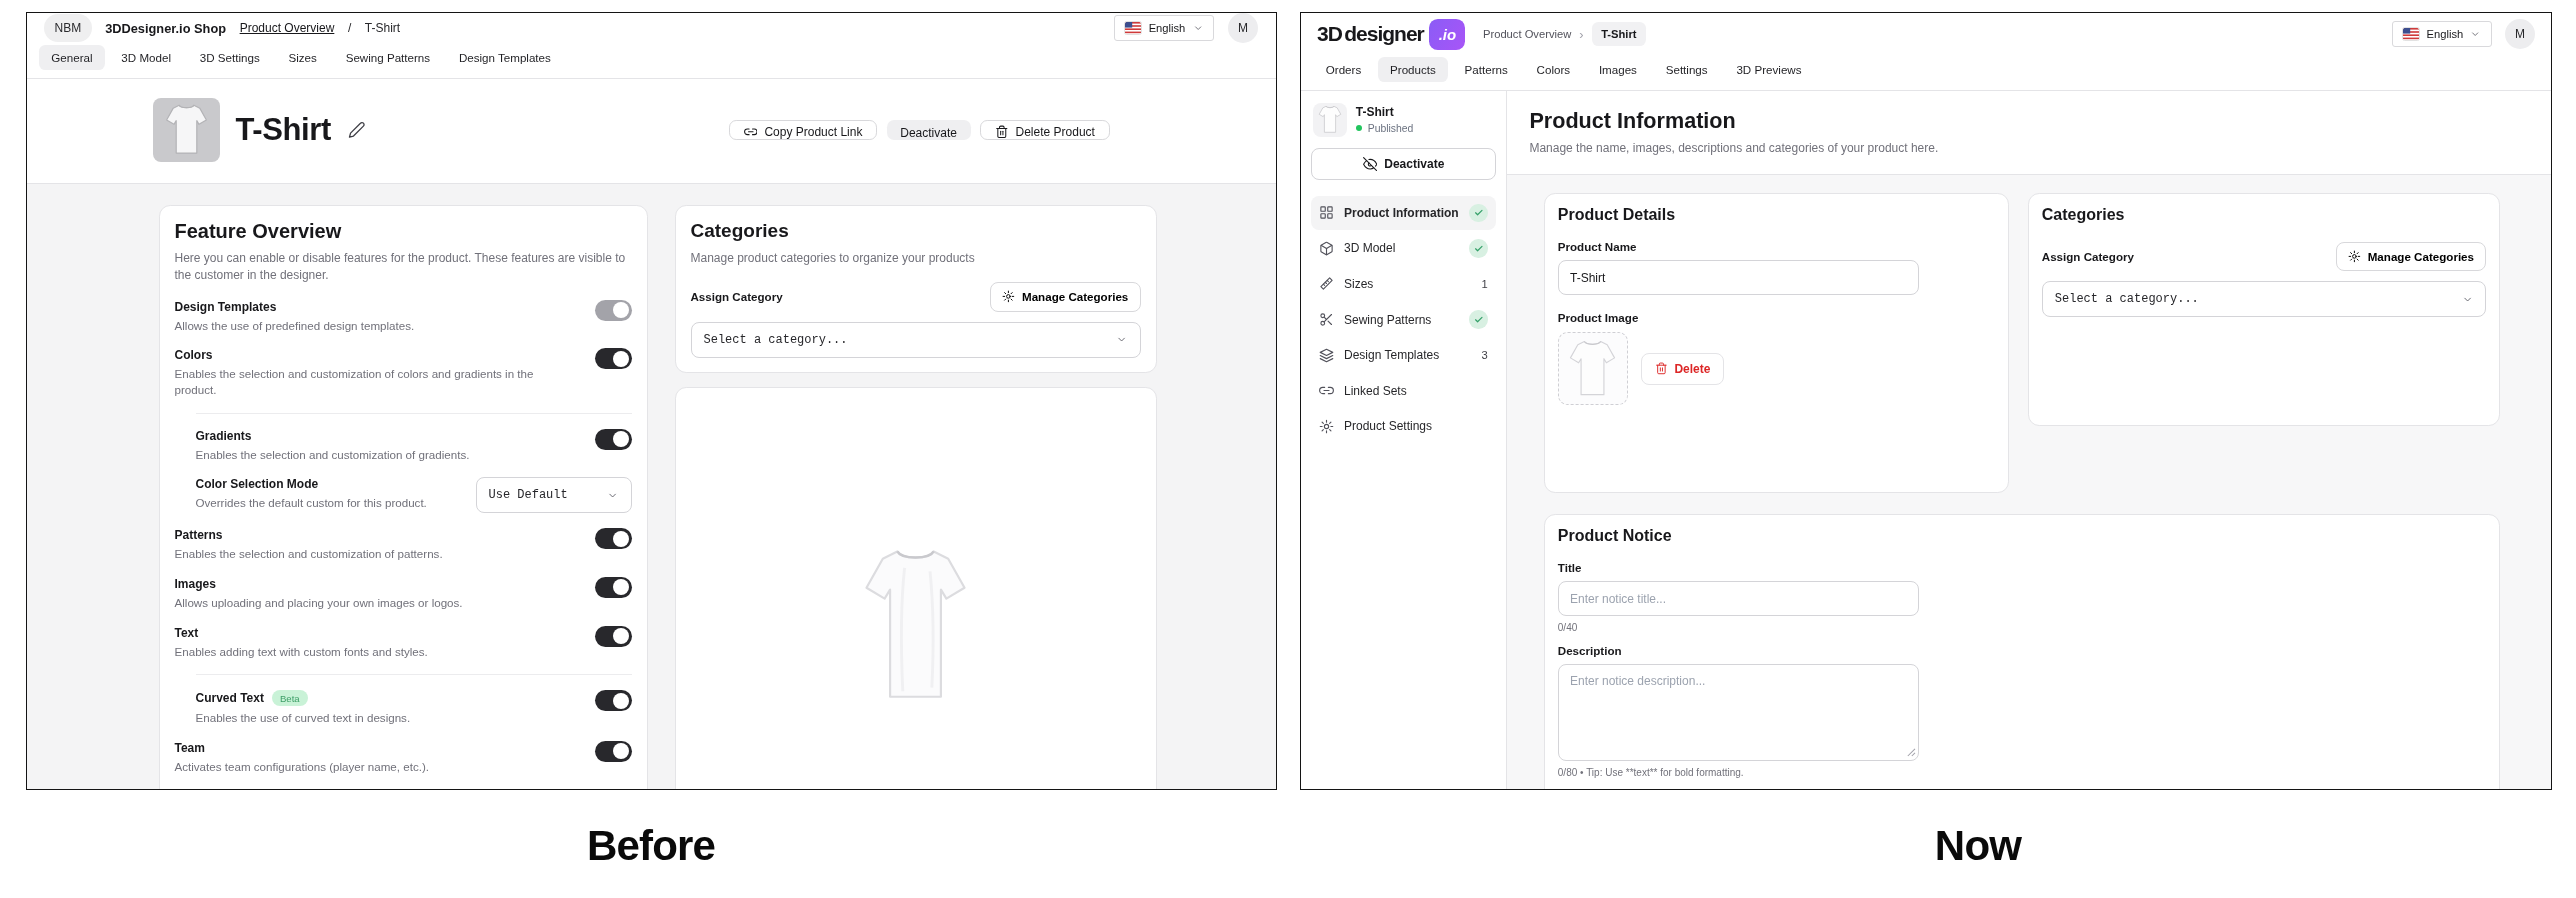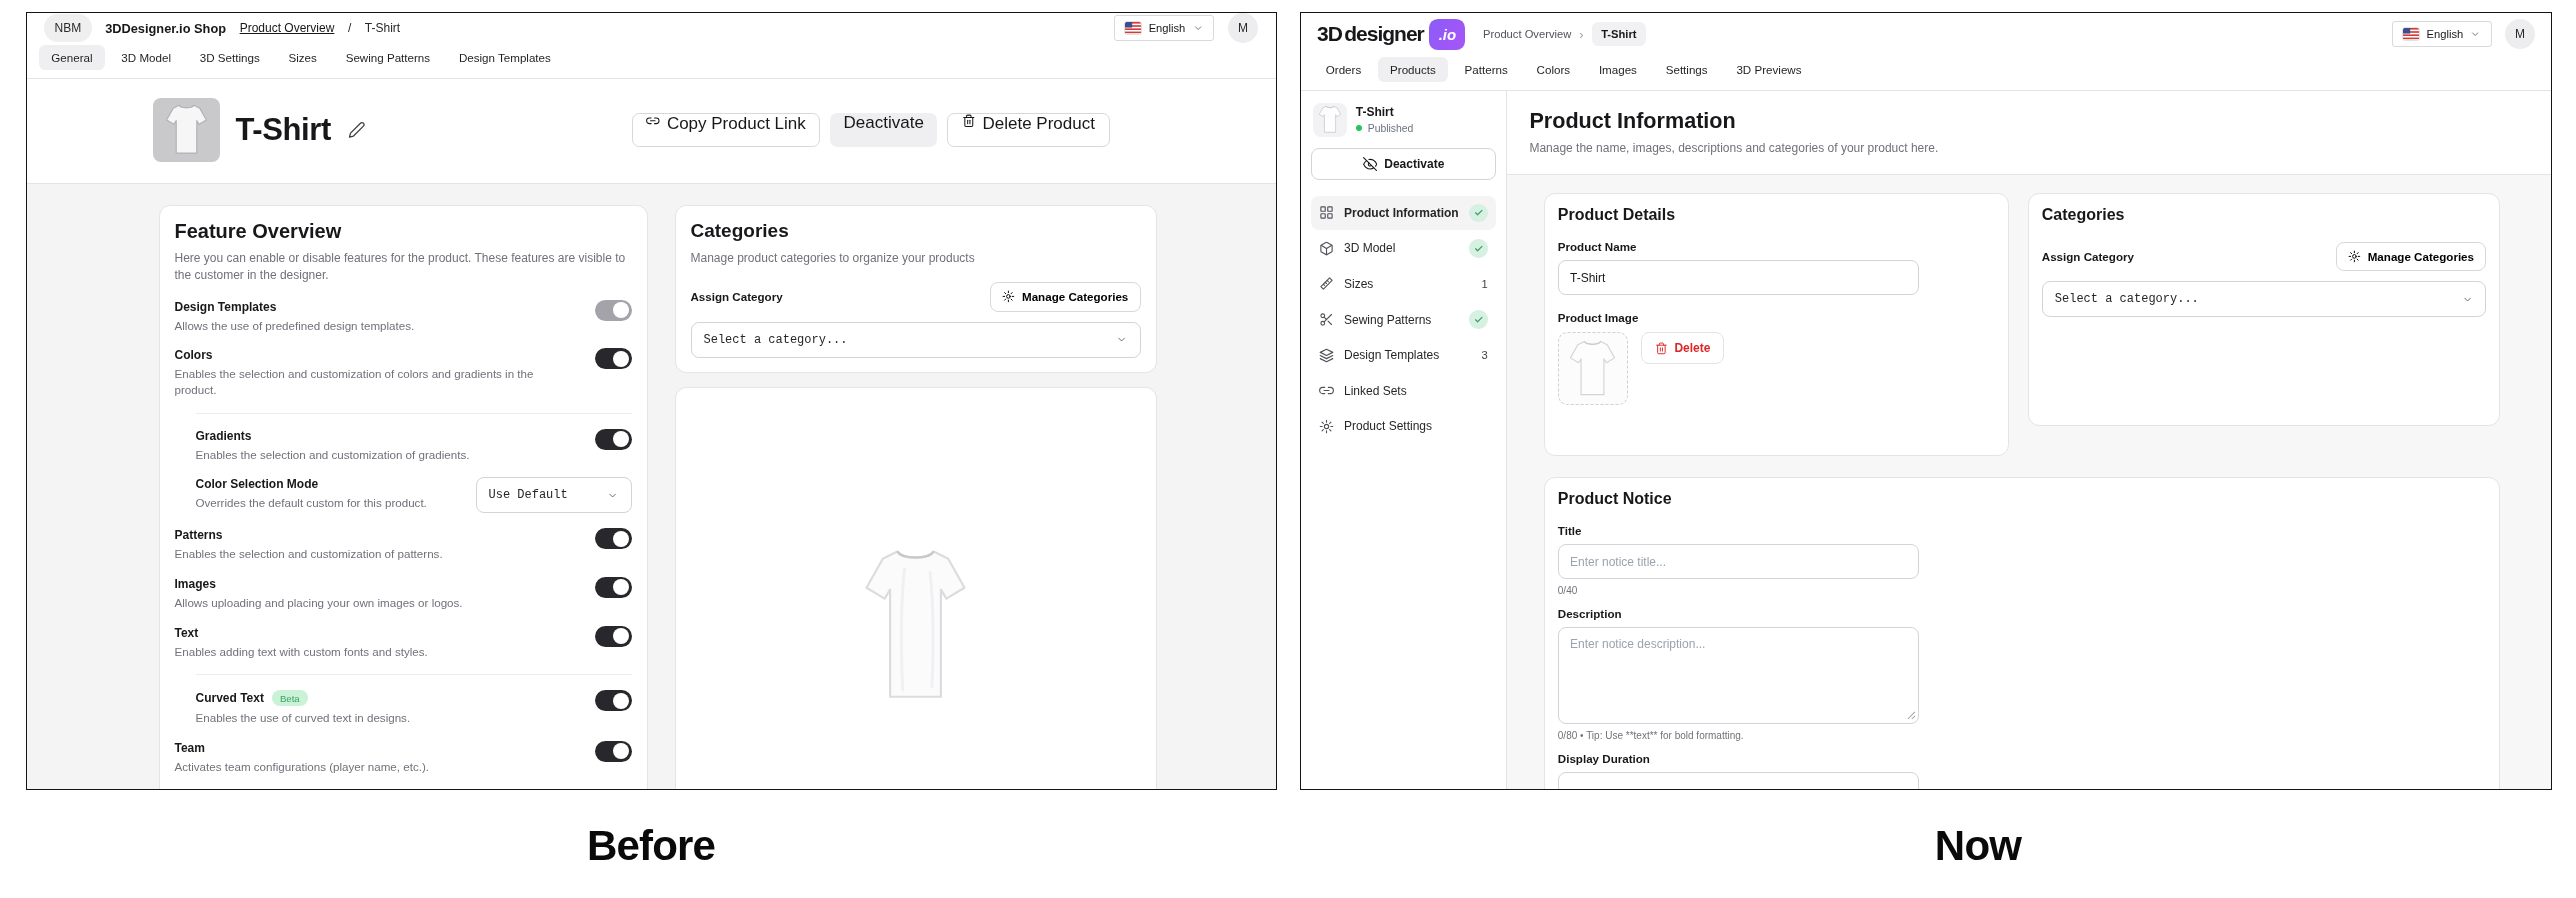--- a/index.html
+++ b/index.html
@@ -35,21 +35,21 @@
   .b-header { height:42px; padding:0 17.6px; gap:13.6px; display:flex; align-items:center; background:#fff; }
   .org-pill { background:#efeff0; border-radius:797px; padding:7.2px 10.4px; font-size:12px; color:#2b2b2e; }
   .shop-name { font-size:12.8px; font-weight:700; }
   .crumb-link { font-size:12px; text-decoration:underline; cursor:pointer; }
   .crumb-plain { font-size:12px; color:#27272a; }
   .b-title { display:flex; align-items:center; gap:16px; padding:19px 21px 21px 126px; background:#fff; border-bottom:0.8px solid #e4e4e7; }
   .b-thumb { width:67px; height:64px; border-radius:8px; background:#c9c9cc; display:flex; align-items:center; justify-content:center; }
   .b-h1 { font-size:31px; font-weight:800; letter-spacing:-0.4px; }
   .pencil { color:#3f3f46; margin-left:1.6px; cursor:pointer; }
   .b-actions { display:flex; gap:9.6px; margin-left:auto; margin-right:145px; }
-  .btn { display:flex; align-items:flex-start; gap:7.2px; height:34px; padding:0 13.6px; border-radius:7.2px; font-size:17px; font-weight:500; background:#fff; border:0.8px solid #d8d8db; cursor:pointer; color:#18181b; white-space:nowrap; }
+  .btn { display:flex; align-items:flex-end; gap:7.2px; height:20px; padding:0 13.6px; border-radius:7.2px; font-size:12px; font-weight:500; background:#fff; border:0.8px solid #d8d8db; cursor:pointer; color:#18181b; white-space:nowrap; }
   .btn.ghost { border:none; background:#efeff1; }
   .b-body { flex:1; background:#f4f4f5; padding:21.6px 0 0 132px; display:grid; grid-template-columns:489px 482px; gap:27px; align-items:start; }
   .fo-card { padding:13.6px 15px; }
   .fo-title { font-size:20px; font-weight:700; }
   .fo-desc { font-size:12px; color:#71717a; line-height:1.45; margin-top:7.2px; }
   .frow { display:flex; align-items:flex-start; justify-content:space-between; gap:14.4px; margin-top:15px; }
   .frow.indent { margin-left:21px; }
   .flabel { font-size:12px; font-weight:700; display:flex; align-items:center; gap:8px; }
   .fdesc { font-size:11.6px; color:#71717a; margin-top:4px; line-height:1.35; max-width:359px; }
   .fo-hr { border-top:0.8px solid #ececee; margin:15px 0 0 21px; }
@@ -88,25 +88,25 @@
   .nav-item.active { background:#f4f4f5; font-weight:700; }
   .nav-right { margin-left:auto; }
   .check-badge { width:18.4px; height:18.4px; border-radius:50%; background:#d8f0e2; color:#35a069; display:flex; align-items:center; justify-content:center; }
   .nav-count { font-size:11.2px; color:#3f3f46; }
   .main { flex:1; display:flex; flex-direction:column; min-width:0; }
   .main-head { background:#fff; padding:17.6px 22.4px 19px 22.4px; border-bottom:0.8px solid #e4e4e7; }
   .main-h1 { font-size:21.6px; font-weight:700; }
   .main-sub { font-size:12px; color:#71717a; margin-top:7.2px; }
   .main-body { flex:1; background:#f7f7f8; padding:17.6px 51px 0 37px; }
   .row1 { display:grid; grid-template-columns:465px 1fr; gap:19px; align-items:start; }
-  .pd-card { padding:12px 12.8px; height:263px; }
+  .pd-card { padding:12px 12.8px; height:300px; }
   .n-card-title { font-size:16px; font-weight:700; }
   .fgroup { margin-top:16px; }
   .fgroup .text-input { margin-top:7.2px; width:361px; display:block; }
-  .img-row { display:flex; align-items:flex-start; gap:13.6px; margin-top:8px; }
+  .img-row { display:flex; align-items:center; gap:13.6px; margin-top:8px; }
   .img-drop { width:70px; height:73px; border:1.6px dashed #cfcfd4; border-radius:9.6px; background:#fcfcfd; display:flex; align-items:center; justify-content:center; }
   .del-btn { display:flex; align-items:center; gap:6.4px; height:32px; padding:0 12.8px; border:0.8px solid #e4e4e7; border-radius:8px; background:#fff; color:#dc2626; font-size:12px; font-weight:600; cursor:pointer; }
   .ncat-card { padding:12px 12.8px; height:233px; }
   .ncat-row { display:flex; align-items:center; justify-content:space-between; margin-top:17.6px; }
   .ncat-select { margin-top:10.4px; }
   .notice-card { margin-top:21px; padding:12px 12.8px; height:335px; }
   .char-count { font-size:10px; color:#71717a; margin-top:5.6px; }
   .ta-wrap { position:relative; width:361px; margin-top:7.2px; }
   .ta-wrap textarea { width:361px; height:97px; border:0.8px solid #d4d4d8; border-radius:8px; padding:8.8px 11.2px; font-size:12px; font-family:"Liberation Sans",sans-serif; resize:none; outline:none; display:block; }
   .ta-handle { position:absolute; right:3.2px; bottom:4px; }

